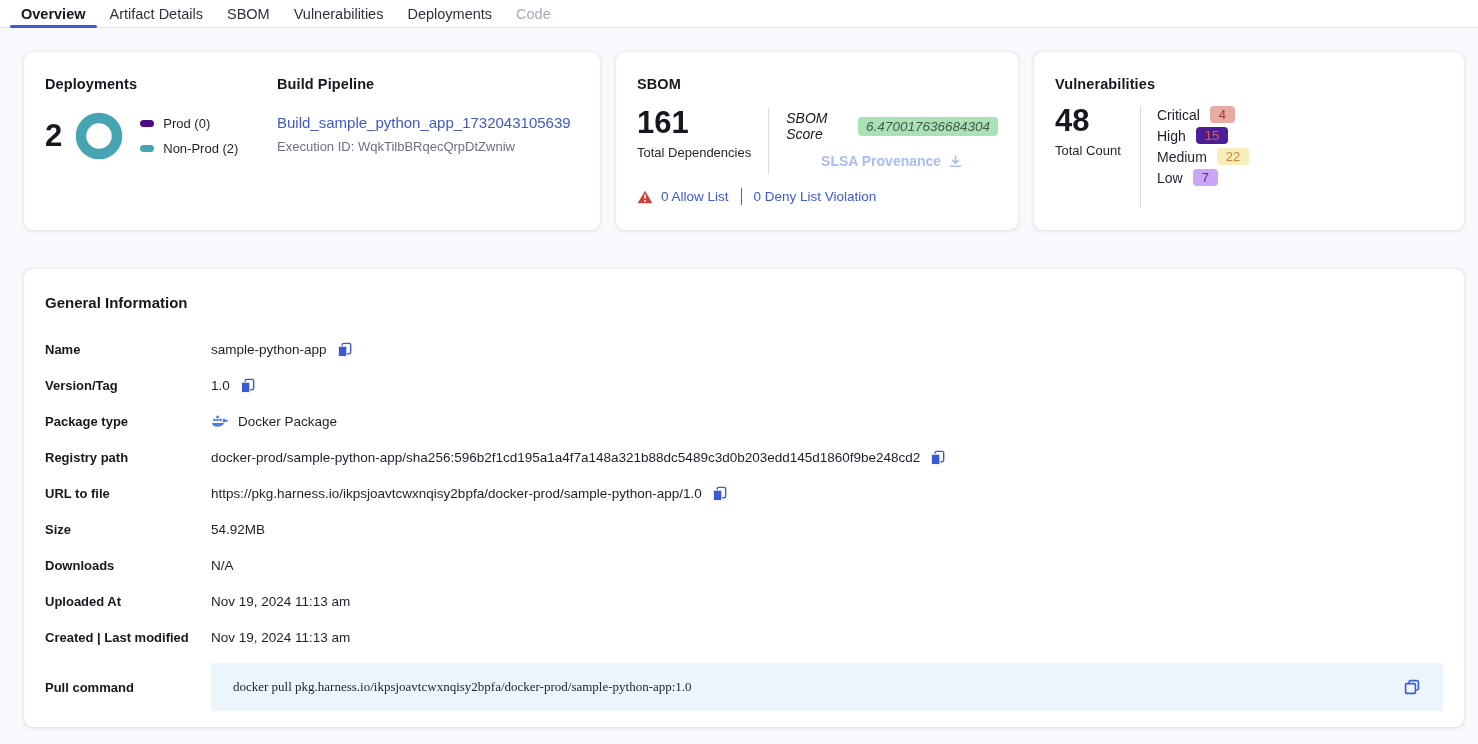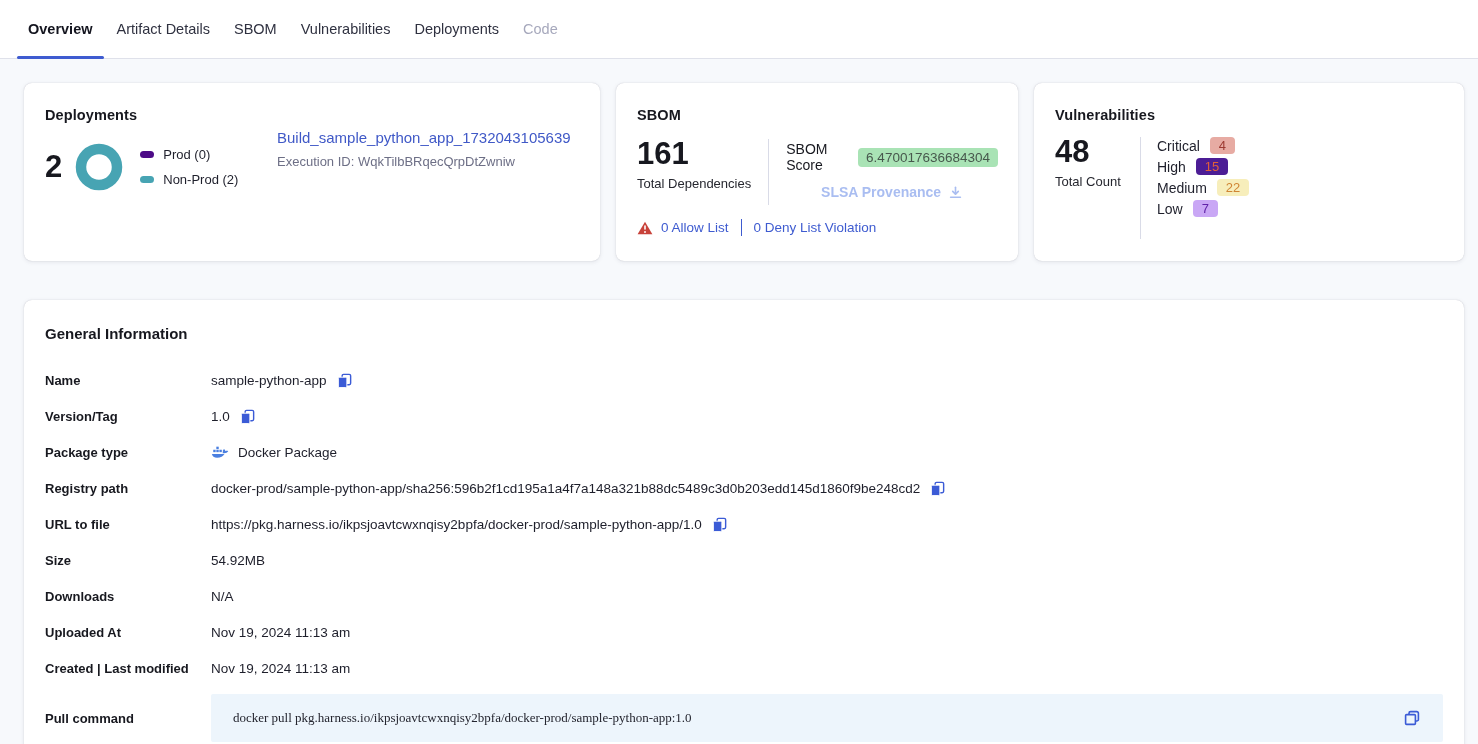--- a/index.html
+++ b/index.html
@@ -1,20 +1,20 @@
 <!DOCTYPE html>
 <html><head>
 <meta charset="utf-8">
 <style>
   * { box-sizing:border-box; margin:0; padding:0; }
   html,body { width:1478px; height:744px; }
   body { background:#f7f9fc; font-family:"Liberation Sans", sans-serif; color:#1c1e29; overflow:hidden; }
 
   
-  .tabbar { display:flex; align-items:stretch; height:59px; background:#fff; border-bottom:1px solid #dfe1ea; padding-left:16px; }
+  .tabbar { display:flex; align-items:stretch; height:28px; background:#fff; border-bottom:1px solid #dfe1ea; padding-left:9px; }
   .tab { display:flex; align-items:center; padding:0 12px; font-size:14.5px; color:#2f3140; cursor:pointer; position:relative; white-space:nowrap; }
   .tab--active { color:#14151f; font-weight:700; }
   .tab--active::after { content:""; position:absolute; left:1px; right:1px; bottom:-1px; height:3px; border-radius:2px; background:#3e5bd0; }
   .tab--disabled { color:#a6a8bc; cursor:default; }
 
   
   .row-cards { display:flex; gap:16px; padding:24px 14px 0 24px; }
   .card { background:#fff; border-radius:8px; box-shadow:0 0 1px rgba(40,41,61,.25), 0 1px 4px rgba(96,97,112,.14); }
   .card-title { font-size:14.5px; font-weight:700; color:#17181f; letter-spacing:.1px; }
   .big-num { font-size:31px; font-weight:700; color:#17181f; line-height:1.1; }
@@ -33,21 +33,21 @@
   .legend-pill--prod { background:#4d0b87; }
   .legend-pill--nonprod { background:#47a4b3; }
   .bp-link { display:inline-block; margin-top:22px; font-size:15px; color:#4059c7; }
   .bp-exec { margin-top:7px; font-size:13px; color:#6d6f86; }
 
   
   .card--sbom { width:402px; height:178px; padding:24px 20px 0 21px; }
   .sbom-body { display:flex; margin-top:14px; }
   .sbom-body .vdivider { margin:2px 17px 0 17px; height:66px; }
   .sbom-right { padding-top:4px; flex:1; }
-  .score-row { display:flex; align-items:center; }
+  .score-row { display:flex; align-items:center;font-style:italic; }
   .score-label { font-size:14px; color:#17181f; }
   .score-badge { margin-left:9px; background:#a9e3b5; color:#47584d; font-size:13.5px; padding:2px 8px; border-radius:4px; }
   .slsa-row { margin-top:11px; display:flex; align-items:center; justify-content:center; gap:7px; color:#a9bdf1; font-weight:700; font-size:14px; cursor:pointer; }
   .sbom-links { display:flex; align-items:center; margin-top:14px; font-size:13.5px; color:#3e5bd0; }
   .sbom-links .warn { margin-right:8px; display:flex; }
   .sbom-links .bar { width:1px; height:17px; background:#3e5bd0; margin:0 12px; }
 
   
   .card--vuln { width:430px; height:178px; padding:24px 20px 0 21px; }
   .vuln-body { display:flex; margin-top:12px; }
@@ -103,20 +103,21 @@
             <span>Prod (0)</span>
           </div>
           <div class="legend-item">
             <span class="legend-pill legend-pill--nonprod"></span>
             <span>Non-Prod (2)</span>
           </div>
         </div>
       </div>
     </div>
     <div class="bp-col">
+      <div class="card-title">Build Pipeline</div>
       <a class="bp-link link">Build_sample_python_app_1732043105639</a>
       <div class="bp-exec">Execution ID: WqkTilbBRqecQrpDtZwniw</div>
     </div>
   </section>
 
   <section class="card card--sbom">
     <div class="card-title">SBOM</div>
     <div class="sbom-body">
       <div>
         <div class="big-num">161</div>

